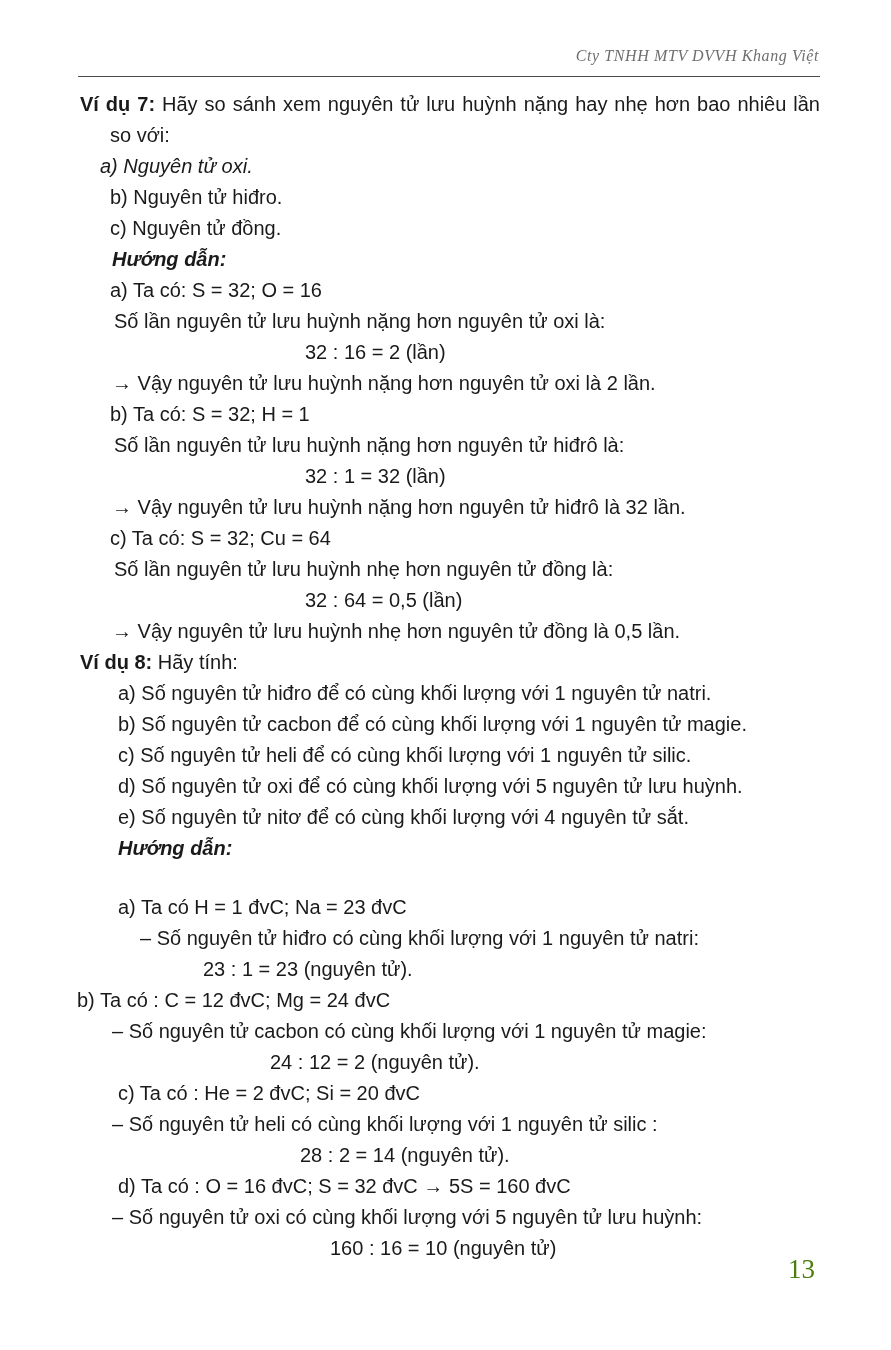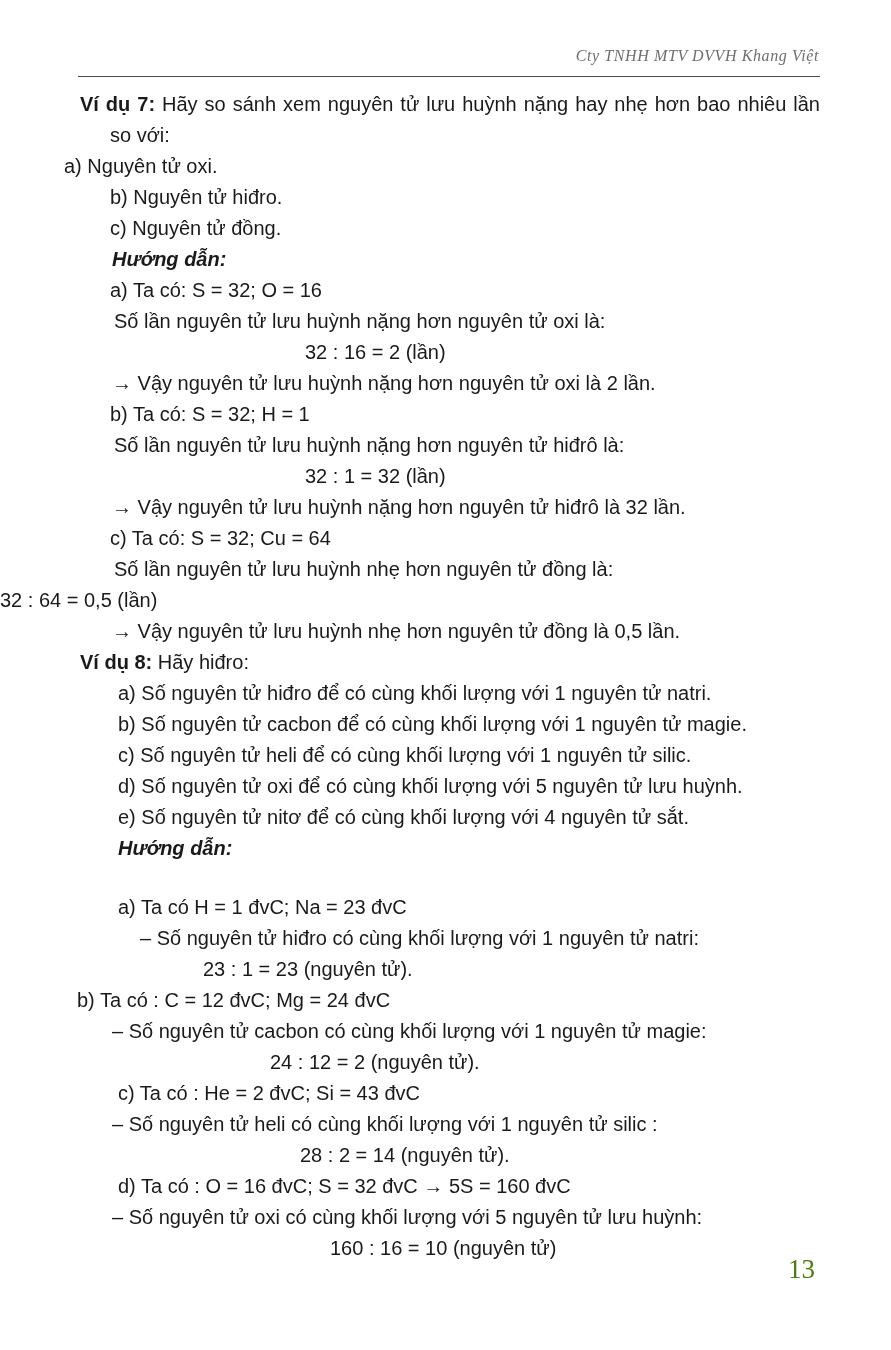--- a/index.html
+++ b/index.html
@@ -57,50 +57,50 @@
 </head>
 <body>
 
 <div class="page">
   <div class="header-company">Cty TNHH MTV DVVH Khang Việt</div>
   <div class="header-rule"></div>
 
   <div class="content">
       <div class="line justify" style="padding-left: 80px; width: 740px;"><span class="pfx">Ví dụ 7:</span><span> Hãy so sánh xem nguyên tử lưu huỳnh nặng hay nhẹ hơn bao nhiêu lần</span></div>
       <div class="line" style="padding-left: 110px;">so với:</div>
-      <div class="line" style="padding-left: 64px;">a) Nguyên tử oxi.</div>
+      <div class="line" style="padding-left: 100px; font-style: italic;">a) Nguyên tử oxi.</div>
       <div class="line" style="padding-left: 110px;">b) Nguyên tử hiđro.</div>
       <div class="line" style="padding-left: 110px;">c) Nguyên tử đồng.</div>
       <div class="line label" style="padding-left: 112px;">Hướng dẫn:</div>
       <div class="line" style="padding-left: 110px;">a) Ta có: S = 32; O = 16</div>
       <div class="line" style="padding-left: 114px;">Số lần nguyên tử lưu huỳnh nặng hơn nguyên tử oxi là:</div>
       <div class="line" style="padding-left: 305px;">32 : 16 = 2 (lần)</div>
       <div class="line" style="padding-left: 112px;">→ Vậy nguyên tử lưu huỳnh nặng hơn nguyên tử oxi là 2 lần.</div>
       <div class="line" style="padding-left: 110px;">b) Ta có: S = 32; H = 1</div>
       <div class="line" style="padding-left: 114px;">Số lần nguyên tử lưu huỳnh nặng hơn nguyên tử hiđrô là:</div>
       <div class="line" style="padding-left: 305px;">32 : 1 = 32 (lần)</div>
       <div class="line" style="padding-left: 112px;">→ Vậy nguyên tử lưu huỳnh nặng hơn nguyên tử hiđrô là 32 lần.</div>
       <div class="line" style="padding-left: 110px;">c) Ta có: S = 32; Cu = 64</div>
       <div class="line" style="padding-left: 114px;">Số lần nguyên tử lưu huỳnh nhẹ hơn nguyên tử đồng là:</div>
-      <div class="line" style="">32 : 64 = 0,5 (lần)</div>
+      <div class="line" style="padding-left: 305px;">32 : 64 = 0,5 (lần)</div>
       <div class="line" style="padding-left: 112px;">→ Vậy nguyên tử lưu huỳnh nhẹ hơn nguyên tử đồng là 0,5 lần.</div>
-      <div class="line" style="padding-left: 80px;"><span class="pfx">Ví dụ 8:</span><span> Hãy hiđro:</span></div>
+      <div class="line" style="padding-left: 80px;"><span class="pfx">Ví dụ 8:</span><span> Hãy tính:</span></div>
       <div class="line" style="padding-left: 118px;">a) Số nguyên tử hiđro để có cùng khối lượng với 1 nguyên tử natri.</div>
       <div class="line" style="padding-left: 118px;">b) Số nguyên tử cacbon để có cùng khối lượng với 1 nguyên tử magie.</div>
       <div class="line" style="padding-left: 118px;">c) Số nguyên tử heli để có cùng khối lượng với 1 nguyên tử silic.</div>
       <div class="line" style="padding-left: 118px;">d) Số nguyên tử oxi để có cùng khối lượng với 5 nguyên tử lưu huỳnh.</div>
       <div class="line" style="padding-left: 118px;">e) Số nguyên tử nitơ để có cùng khối lượng với 4 nguyên tử sắt.</div>
       <div class="line label" style="padding-left: 118px;">Hướng dẫn:</div>
       <div class="line" style="padding-left: 118px; margin-top: 28px;">a) Ta có H = 1 đvC; Na = 23 đvC</div>
       <div class="line" style="padding-left: 112px; margin-left: 28px;">– Số nguyên tử hiđro có cùng khối lượng với 1 nguyên tử natri:</div>
       <div class="line" style="padding-left: 203px;">23 : 1 = 23 (nguyên tử).</div>
       <div class="line" style="padding-left: 77px;">b) Ta có : C = 12 đvC; Mg = 24 đvC</div>
       <div class="line" style="padding-left: 112px;">– Số nguyên tử cacbon có cùng khối lượng với 1 nguyên tử magie:</div>
       <div class="line" style="padding-left: 270px;">24 : 12 = 2 (nguyên tử).</div>
-      <div class="line" style="padding-left: 118px;">c) Ta có : He = 2 đvC; Si = 43 đvC</div>
+      <div class="line" style="padding-left: 118px;">c) Ta có : He = 2 đvC; Si = 20 đvC</div>
       <div class="line" style="padding-left: 112px;">– Số nguyên tử heli có cùng khối lượng với 1 nguyên tử silic :</div>
       <div class="line" style="padding-left: 300px;">28 : 2 = 14 (nguyên tử).</div>
       <div class="line" style="padding-left: 118px;">d) Ta có : O = 16 đvC; S = 32 đvC → 5S = 160 đvC</div>
       <div class="line" style="padding-left: 112px;">– Số nguyên tử oxi có cùng khối lượng với 5 nguyên tử lưu huỳnh:</div>
       <div class="line" style="padding-left: 330px;">160 : 16 = 10 (nguyên tử)</div>
     </div>
 
   <div class="pagenum">13</div>
 </div>
 

